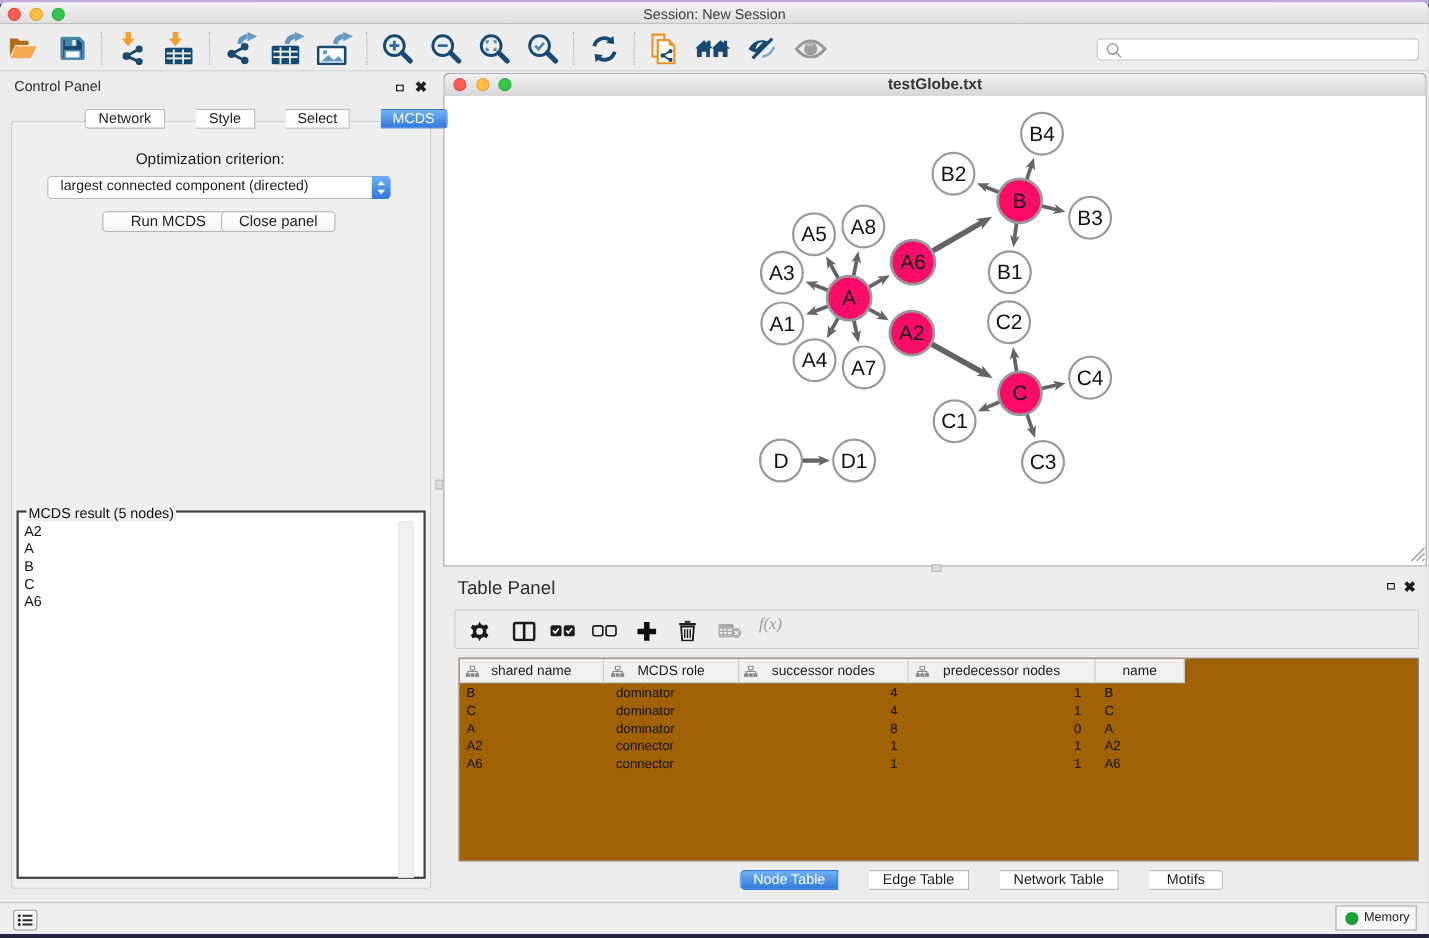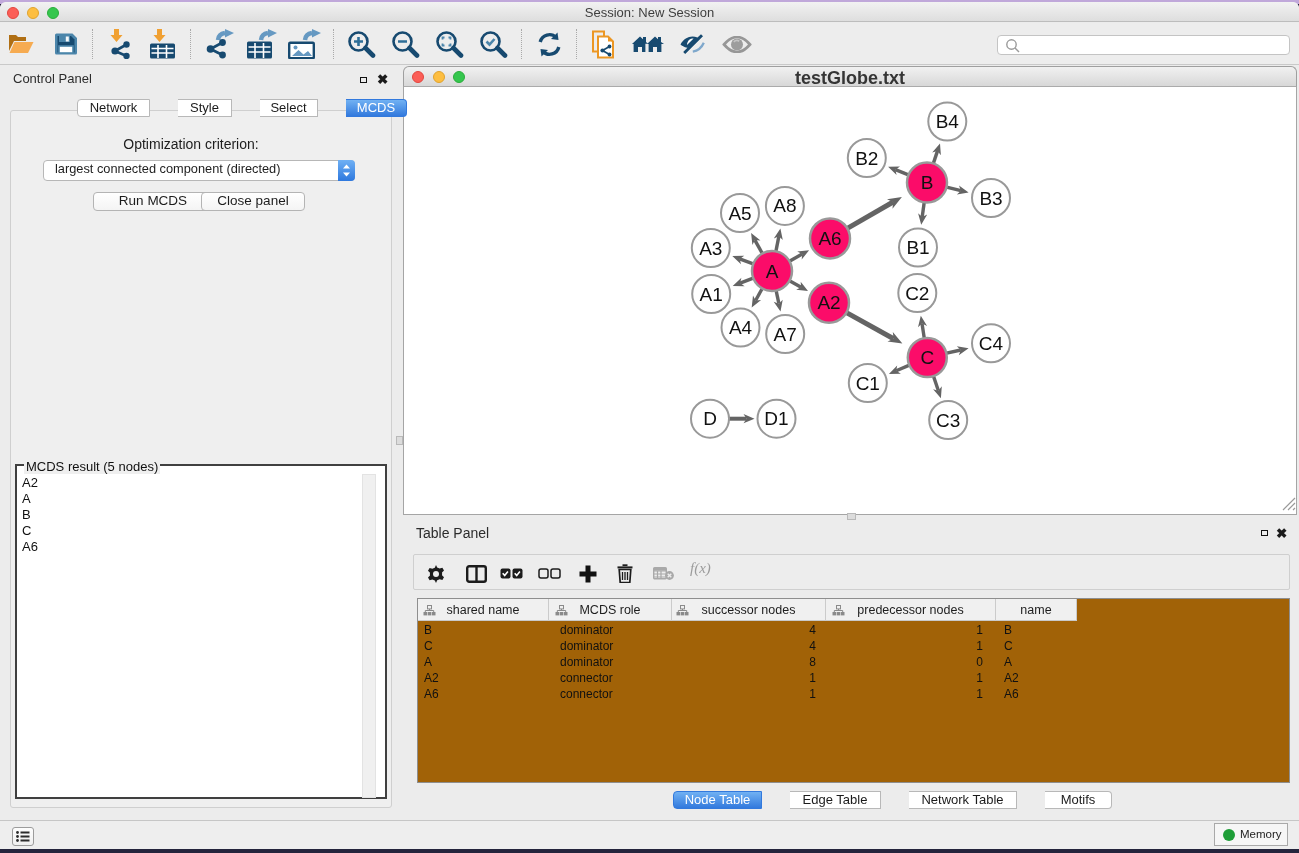--- a/index.html
+++ b/index.html
@@ -33,24 +33,24 @@
 #dropdown { position:absolute; left:43px; top:95px; width:312px; height:21px; background:#fff; border:1px solid #b7b7b7; border-radius:4px; font-size:12.8px; color:#1d1d1d; line-height:15px; padding-left:11px; }
 #dd-step { position:absolute; right:-1px; top:-1px; width:17px; height:21px; background:linear-gradient(#6fb0f4,#2e78de); border-radius:0 4px 4px 0; }
 .btn { position:absolute; height:19px; background:linear-gradient(#ffffff,#f4f4f4); border:1px solid #b4b4b4; border-radius:4px; font-size:13.5px; color:#1d1d1d; text-align:center; line-height:15px; }
 #fieldset { position:absolute; left:15px; top:399px; width:372px; height:335px; border:2px solid #404040; background:#fff; }
 #fs-legend { position:absolute; left:7px; top:-7px; background:#efefef; padding:0 2px; font-size:13px; color:#111; }
 #fs-list { position:absolute; left:5px; top:9px; font-size:13px; color:#111; line-height:16px; }
 #fs-scroll { position:absolute; left:345px; top:8px; width:14px; height:324px; background:#f0f0f0; border:1px solid #e3e3e3; }
 
 #netwin { position:absolute; left:403px; top:1px; width:894px; height:512px; }
 #nw-title { position:absolute; left:0; top:0; width:894px; height:21px; background:linear-gradient(#f1f1f1,#d8d8d8); border:1px solid #9f9f9f; border-bottom:1px solid #ababab; border-radius:6px 6px 0 0; }
-#nw-title .title { position:absolute; left:0; right:0; top:1px; text-align:center; font-size:18px; font-weight:bold; color:#353535; }
+#nw-title .title { position:absolute; left:0; right:0; top:1px; text-align:center; font-size:14px; font-weight:bold; color:#353535; }
 #nw-body { position:absolute; left:0; top:21px; width:894px; height:428px; background:#fff; border:1px solid #a5a5a5; border-top:none; }
 
-#tp-title { position:absolute; left:416px; top:460px; font-size:14px; color:#2c2c2c; }
+#tp-title { position:absolute; left:416px; top:460px; font-size:17px; color:#2c2c2c; }
 #tp-toolbar { position:absolute; left:413px; top:489px; width:877px; height:36px; background:#ededed; border:1px solid #cfcfcf; border-radius:2px; }
 #tbl { position:absolute; left:417px; top:533px; width:873px; height:185px; background:#a16207; border:1px solid #8e8e8e; }
 #tbl-head { position:absolute; left:0; top:0; width:659px; height:22px; background:#f0f0f0; border-bottom:1px solid #c9c9c9; font-size:12.5px; color:#1d1d1d; }
 .th { position:absolute; top:0; height:22px; border-right:1px solid #cbcbcb; display:flex; align-items:center; justify-content:center; }
 .row { position:absolute; font-size:12px; color:#111; height:16px; line-height:16px; }
 #tabs2 { position:absolute; left:673px; }
 
 #statusbar { position:absolute; left:0; top:818px; width:1299px; height:29px; background:#eeeeee; border-top:1px solid #c6c6c6; }
 #listbtn { position:absolute; left:12px; top:6px; width:22px; height:19px; background:linear-gradient(#fdfdfd,#f0f0f0); border:1px solid #9c9c9c; border-radius:3px; }
 #membtn { position:absolute; left:1214px; top:2px; width:74px; height:23px; background:#f6f6f6; border:1px solid #a9a9a9; font-size:11.5px; color:#1d1d1d; }

